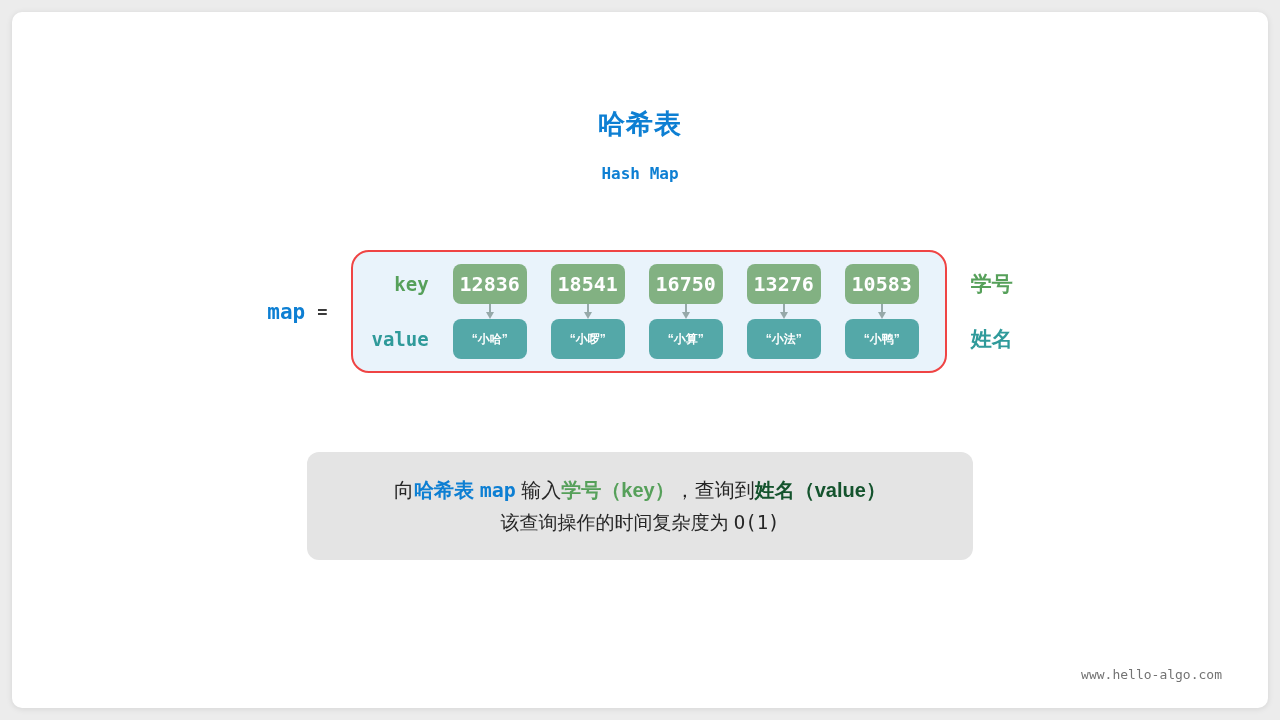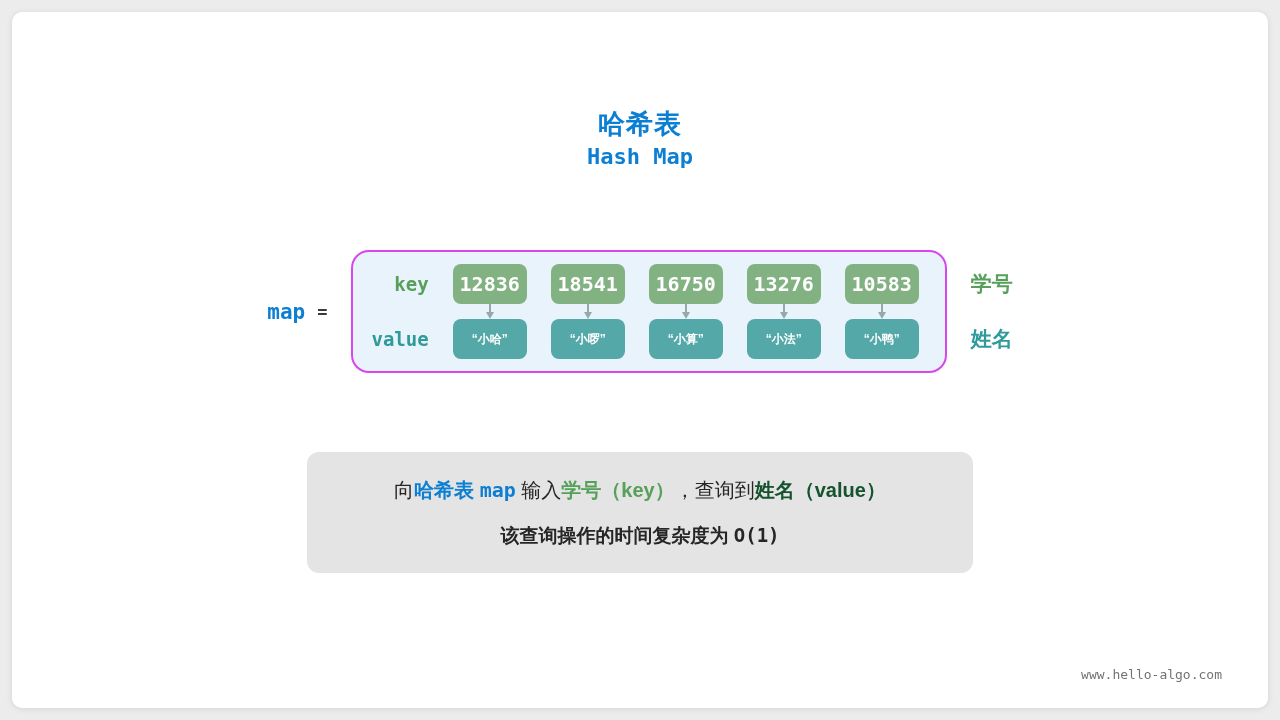--- a/index.html
+++ b/index.html
@@ -28,24 +28,24 @@
     position: absolute;
     top: 94px; left: 0; right: 0;
     text-align: center;
     font-size: 27px;
     font-weight: bold;
     color: #0d7fd3;
     letter-spacing: 1px;
   }
   .subtitle {
     position: absolute;
-    top: 132px; left: 0; right: 0;
+    top: 152px; left: 0; right: 0;
     text-align: center;
     font-family: "DejaVu Sans Mono", "Liberation Mono", monospace;
-    font-size: 22px;
+    font-size: 16px;
     font-weight: 600;
     color: #0d7fd3;
   }
   .diagram {
     position: absolute;
     top: 238px; left: 0; right: 0;
     display: flex;
     justify-content: center;
     align-items: center;
     gap: 24px;
@@ -65,21 +65,21 @@
     font-family: "DejaVu Sans Mono", "Liberation Mono", monospace;
     font-size: 17px;
     font-weight: bold;
     color: #3a3a3a;
   }
   .map-box {
     display: flex;
     align-items: center;
     gap: 24px;
     padding: 12px 26px 12px 18px;
-    border: 2px solid #d946ef;
+    border: 2px solid #ef4444;
     border-radius: 18px;
     background: #e9f3fb;
   }
   .labels-col {
     display: flex;
     flex-direction: column;
     align-items: flex-end;
   }
   .row-label {
     height: 40px;
@@ -145,24 +145,23 @@
     border-radius: 12px;
     padding: 25px 14px 24px 14px;
     text-align: center;
   }
   .note-line1 {
     font-size: 20px;
     color: #262626;
     white-space: nowrap;
   }
   .note-line2 {
-    margin-top: 19px;
+    margin-top: 6px;
     font-size: 19px;
     color: #262626;
-    font-weight: bold;
   }
   .t-blue  { color: #0d7fd3; font-weight: bold; }
   .t-green { color: #56a05a; font-weight: bold; }
   .t-teal  { color: #14532d; font-weight: bold; }
   .t-mono  { font-family: "DejaVu Sans Mono", "Liberation Mono", monospace; }
   .watermark {
     position: absolute;
     right: 46px;
     bottom: 26px;
     font-family: "DejaVu Sans Mono", "Liberation Mono", monospace;

